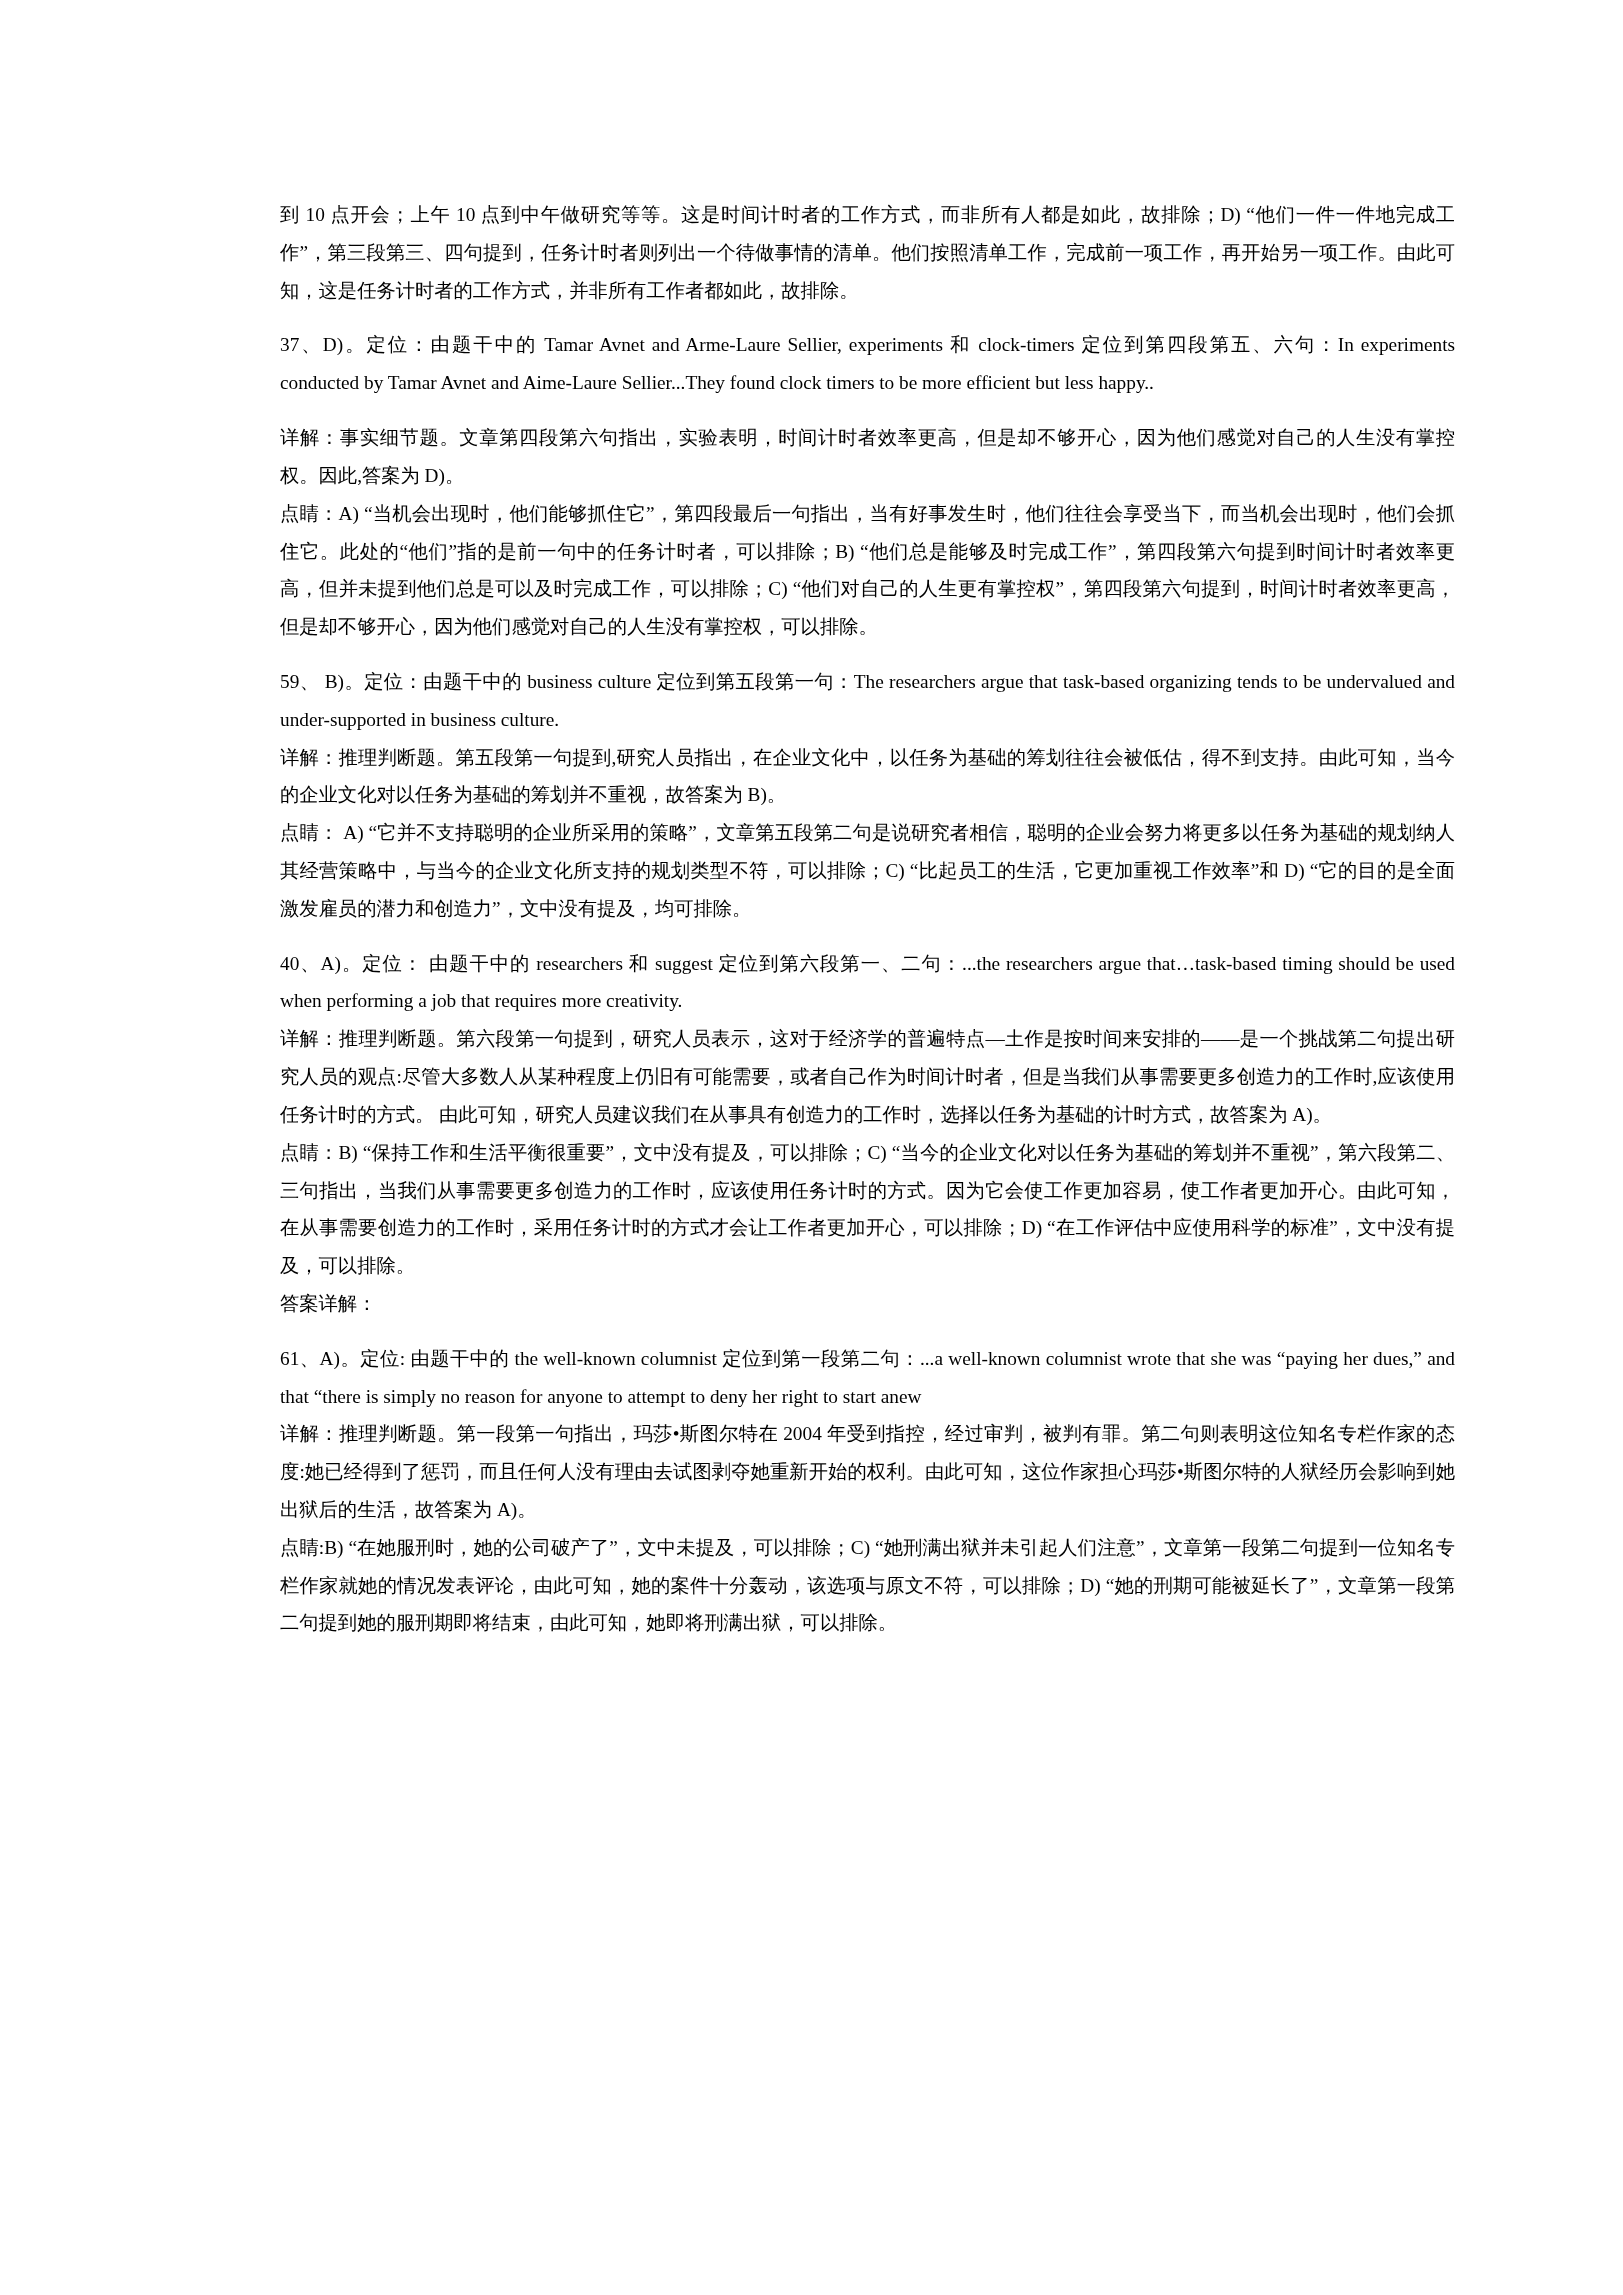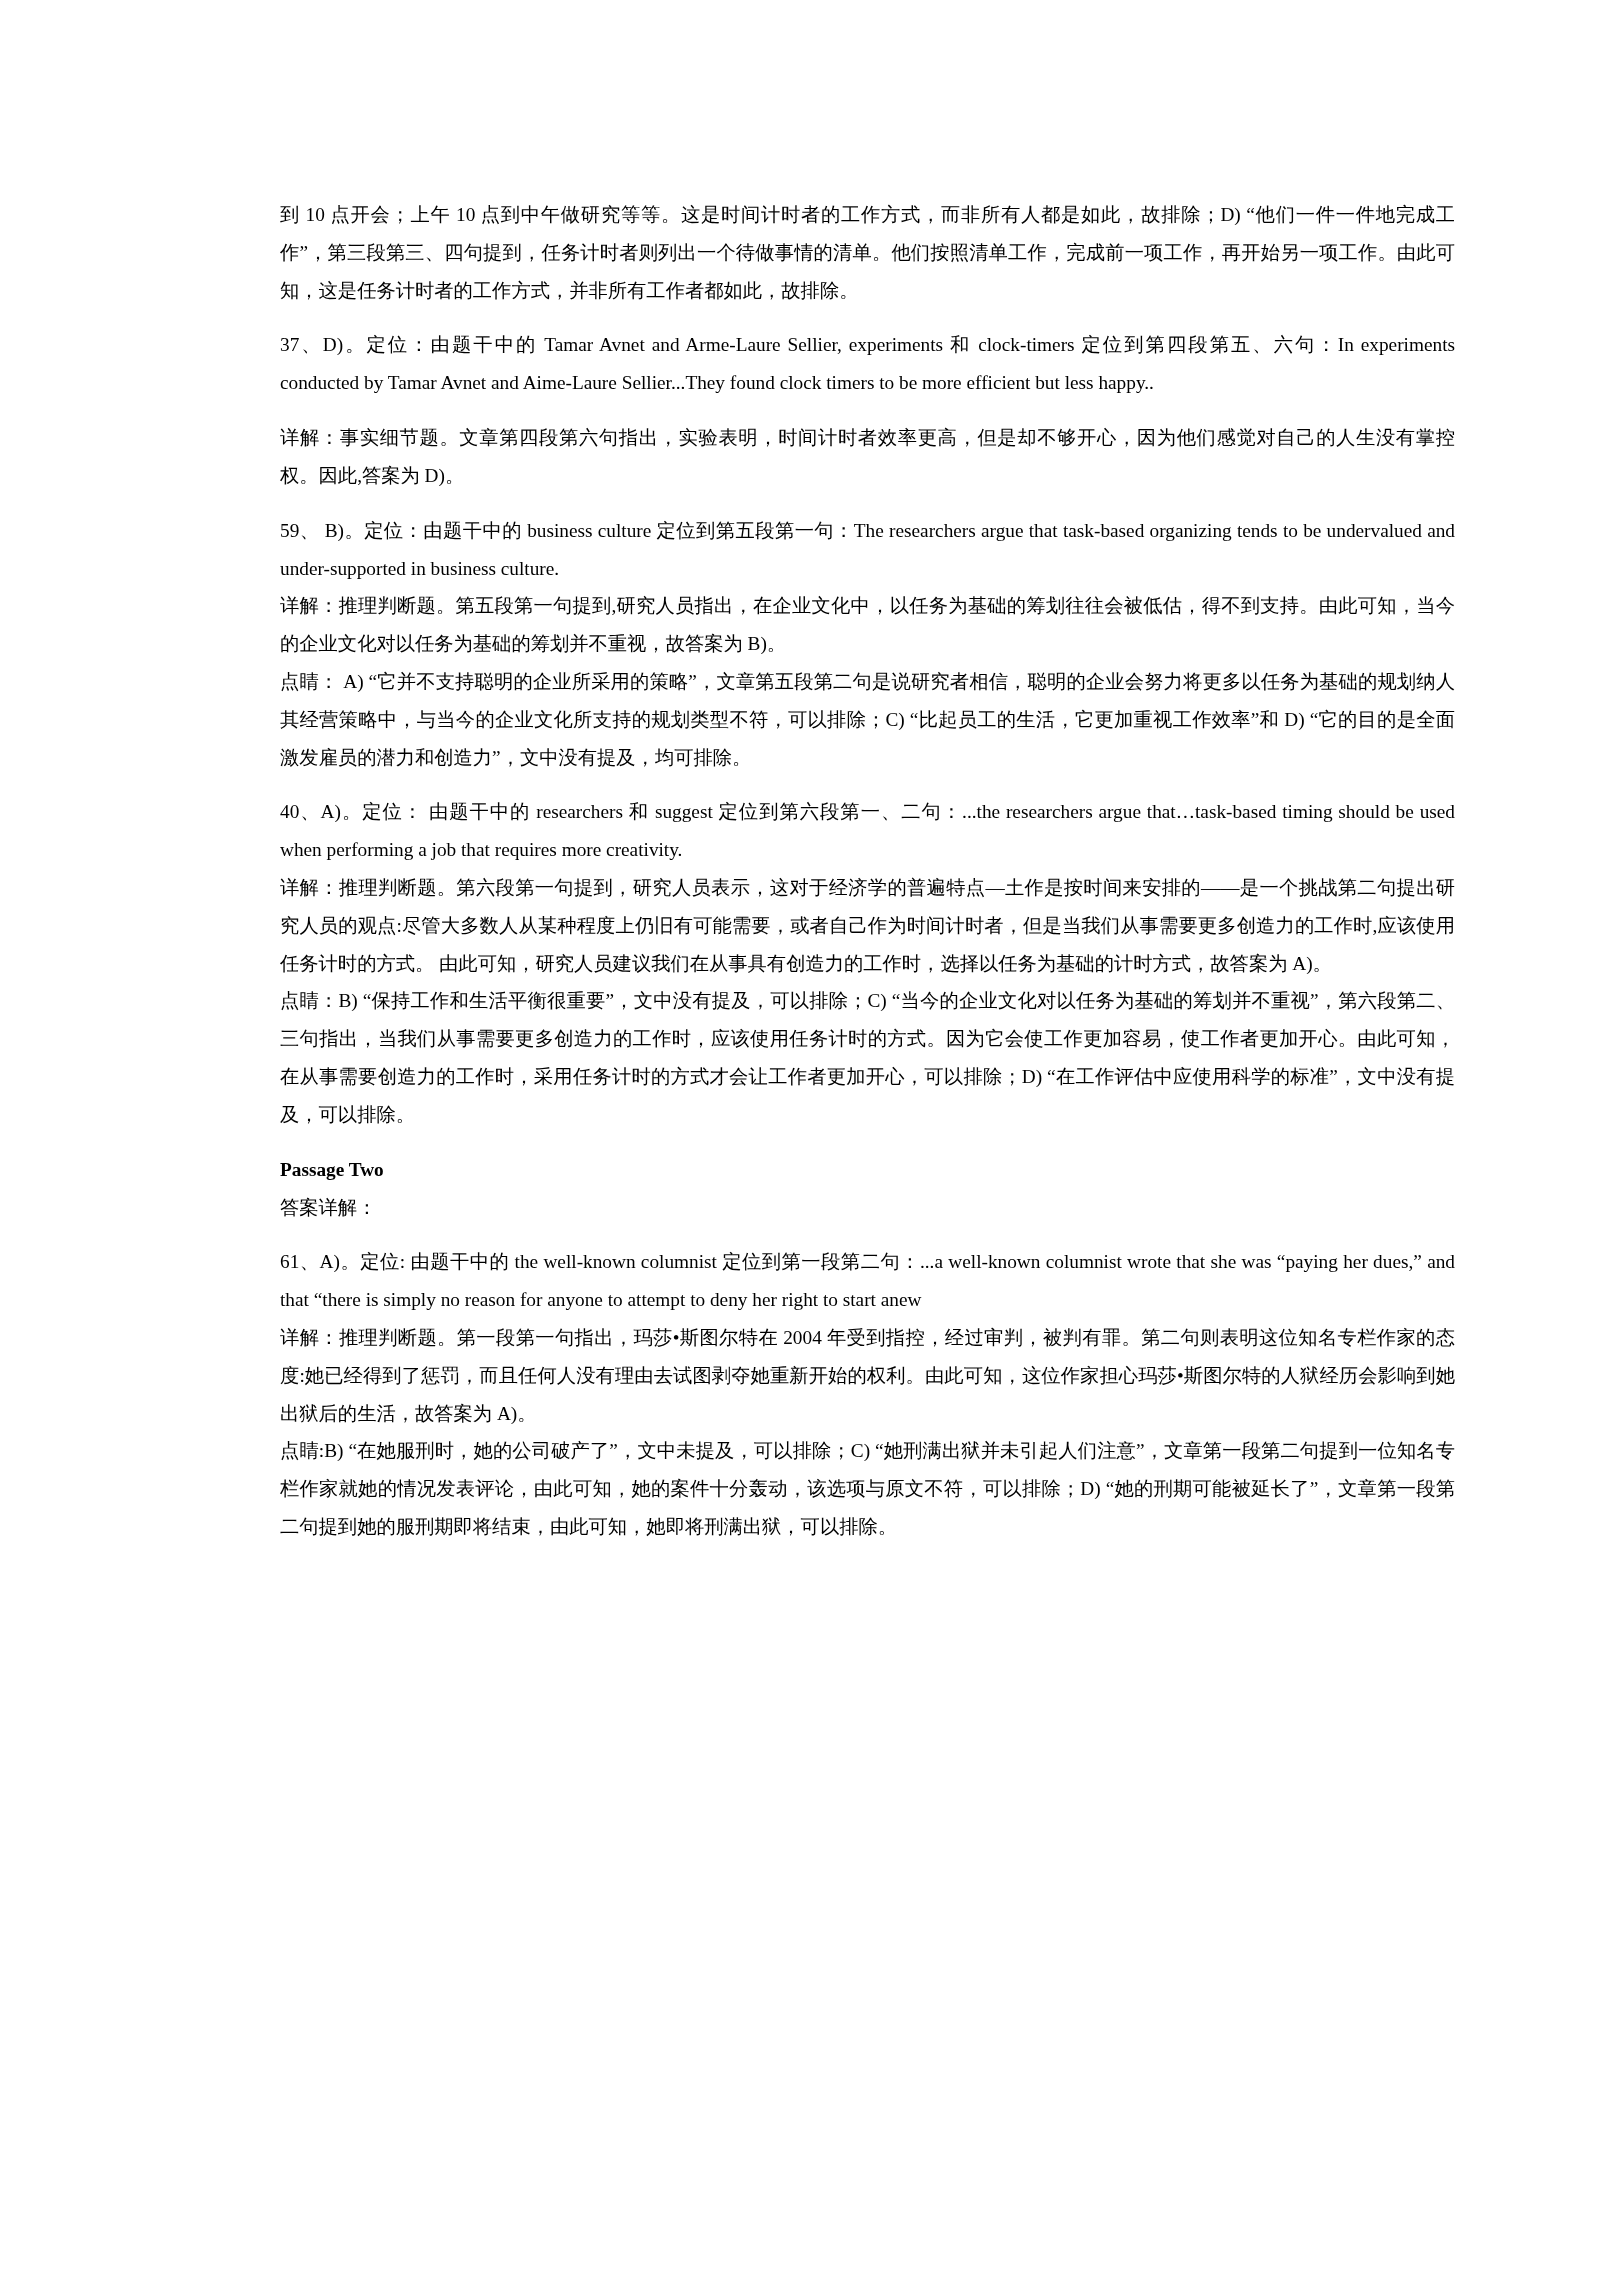--- a/index.html
+++ b/index.html
@@ -44,34 +44,34 @@
 
 <div class="page">
   <div class="doc">
 
     <p class="para">到 10 点开会；上午 10 点到中午做研究等等。这是时间计时者的工作方式，而非所有人都是如此，故排除；D) “他们一件一件地完成工作”，第三段第三、四句提到，任务计时者则列出一个待做事情的清单。他们按照清单工作，完成前一项工作，再开始另一项工作。由此可知，这是任务计时者的工作方式，并非所有工作者都如此，故排除。</p>
 
     <p class="para gap">37、D)。定位：由题干中的 Tamar Avnet and Arme-Laure Sellier, experiments 和 clock-timers 定位到第四段第五、六句：In experiments conducted by Tamar Avnet and Aime-Laure Sellier...They found clock timers to be more efficient but less happy..</p>
 
     <p class="para gap">详解：事实细节题。文章第四段第六句指出，实验表明，时间计时者效率更高，但是却不够开心，因为他们感觉对自己的人生没有掌控权。因此,答案为 D)。</p>
 
+    <p class="para">点睛：A) “当机会出现时，他们能够抓住它”，第四段最后一句指出，当有好事发生时，他们往往会享受当下，而当机会出现时，他们会抓住它。此处的“他们”指的是前一句中的任务计时者，可以排除；B) “他们总是能够及时完成工作”，第四段第六句提到时间计时者效率更高，但并未提到他们总是可以及时完成工作，可以排除；C) “他们对自己的人生更有掌控权”，第四段第六句提到，时间计时者效率更高，但是却不够开心，因为他们感觉对自己的人生没有掌控权，可以排除。</p>
 
     <p class="para gap">59、 B)。定位：由题干中的 business culture 定位到第五段第一句：The researchers argue that task-based organizing tends to be undervalued and under-supported in business culture.</p>
 
     <p class="para">详解：推理判断题。第五段第一句提到,研究人员指出，在企业文化中，以任务为基础的筹划往往会被低估，得不到支持。由此可知，当今的企业文化对以任务为基础的筹划并不重视，故答案为 B)。</p>
 
     <p class="para">点睛： A) “它并不支持聪明的企业所采用的策略”，文章第五段第二句是说研究者相信，聪明的企业会努力将更多以任务为基础的规划纳人其经营策略中，与当今的企业文化所支持的规划类型不符，可以排除；C) “比起员工的生活，它更加重视工作效率”和 D) “它的目的是全面激发雇员的潜力和创造力”，文中没有提及，均可排除。</p>
 
     <p class="para gap">40、A)。定位： 由题干中的 researchers 和 suggest 定位到第六段第一、二句：...the researchers argue that…task-based timing should be used when performing a job that requires more creativity.</p>
 
     <p class="para">详解：推理判断题。第六段第一句提到，研究人员表示，这对于经济学的普遍特点—土作是按时间来安排的——是一个挑战第二句提出研究人员的观点:尽管大多数人从某种程度上仍旧有可能需要，或者自己作为时间计时者，但是当我们从事需要更多创造力的工作时,应该使用任务计时的方式。 由此可知，研究人员建议我们在从事具有创造力的工作时，选择以任务为基础的计时方式，故答案为 A)。</p>
 
     <p class="para">点睛：B) “保持工作和生活平衡很重要”，文中没有提及，可以排除；C) “当今的企业文化对以任务为基础的筹划并不重视”，第六段第二、三句指出，当我们从事需要更多创造力的工作时，应该使用任务计时的方式。因为它会使工作更加容易，使工作者更加开心。由此可知，在从事需要创造力的工作时，采用任务计时的方式才会让工作者更加开心，可以排除；D) “在工作评估中应使用科学的标准”，文中没有提及，可以排除。</p>
 
-    <p class="para bold gap">Passage Two</p>
 
     <p class="para">答案详解：</p>
 
     <p class="para gap">61、A)。定位: 由题干中的 the well-known columnist 定位到第一段第二句：...a well-known columnist wrote that she was “paying her dues,” and that “there is simply no reason for anyone to attempt to deny her right to start anew</p>
 
     <p class="para">详解：推理判断题。第一段第一句指出，玛莎•斯图尔特在 2004 年受到指控，经过审判，被判有罪。第二句则表明这位知名专栏作家的态度:她已经得到了惩罚，而且任何人没有理由去试图剥夺她重新开始的权利。由此可知，这位作家担心玛莎•斯图尔特的人狱经历会影响到她出狱后的生活，故答案为 A)。</p>
 
     <p class="para">点睛:B) “在她服刑时，她的公司破产了”，文中未提及，可以排除；C) “她刑满出狱并未引起人们注意”，文章第一段第二句提到一位知名专栏作家就她的情况发表评论，由此可知，她的案件十分轰动，该选项与原文不符，可以排除；D) “她的刑期可能被延长了”，文章第一段第二句提到她的服刑期即将结束，由此可知，她即将刑满出狱，可以排除。</p>
 
   </div>

